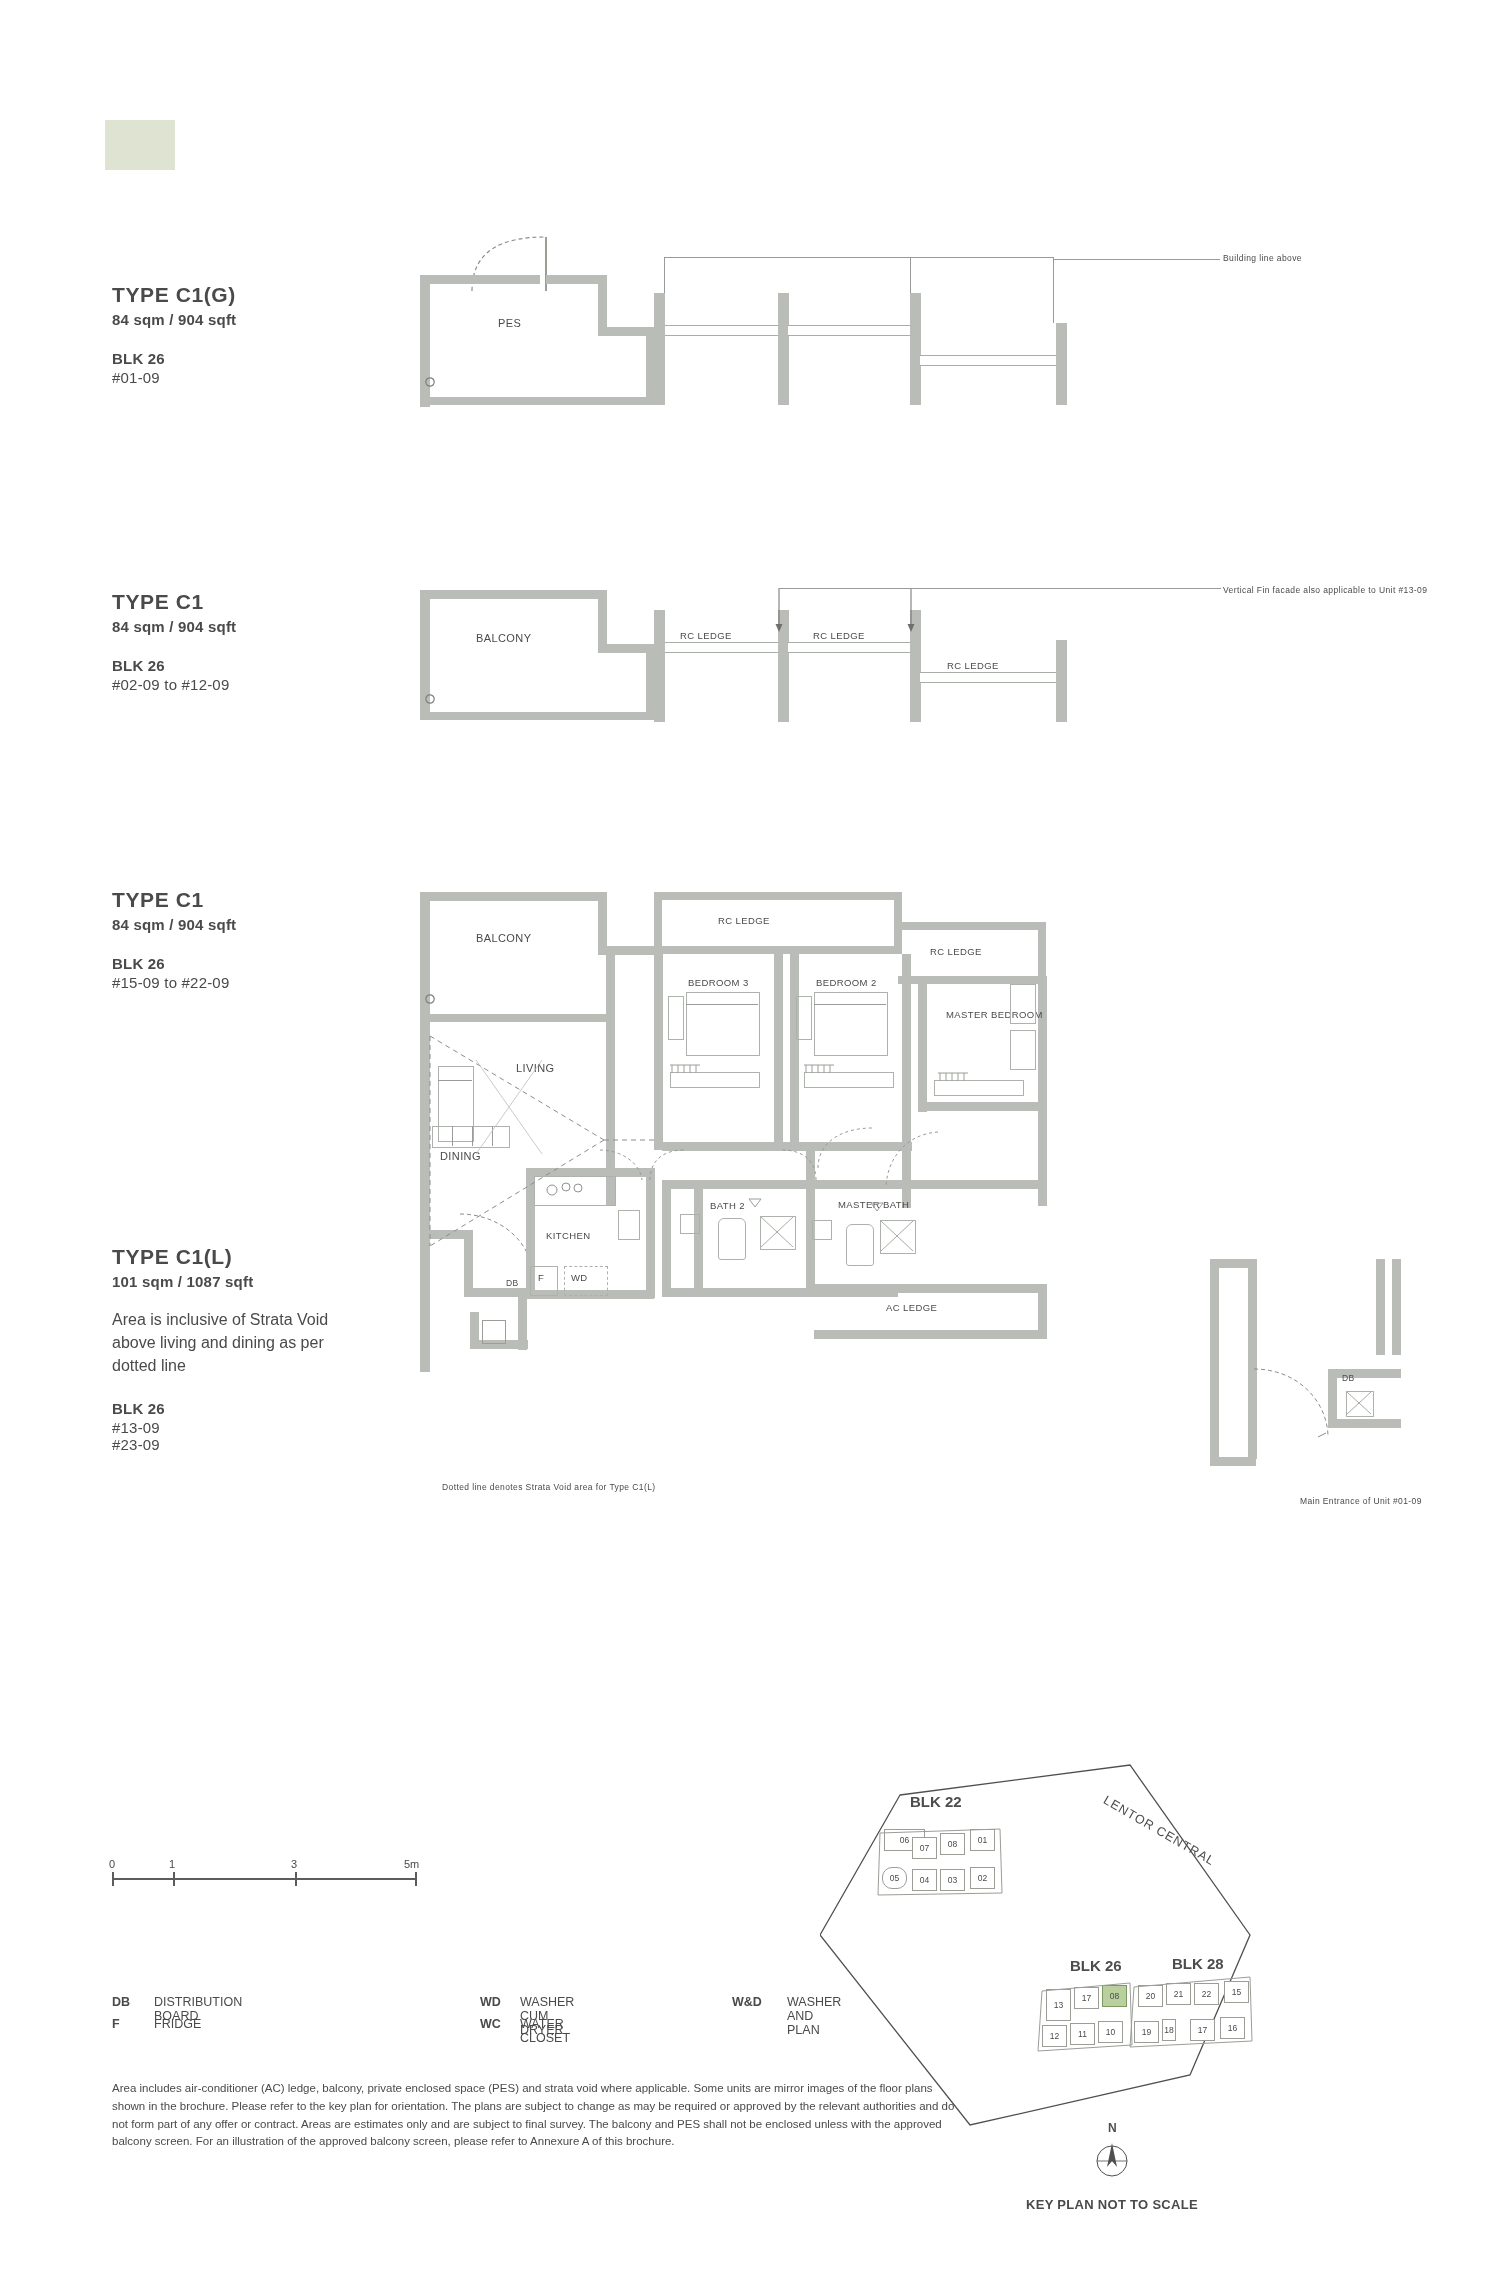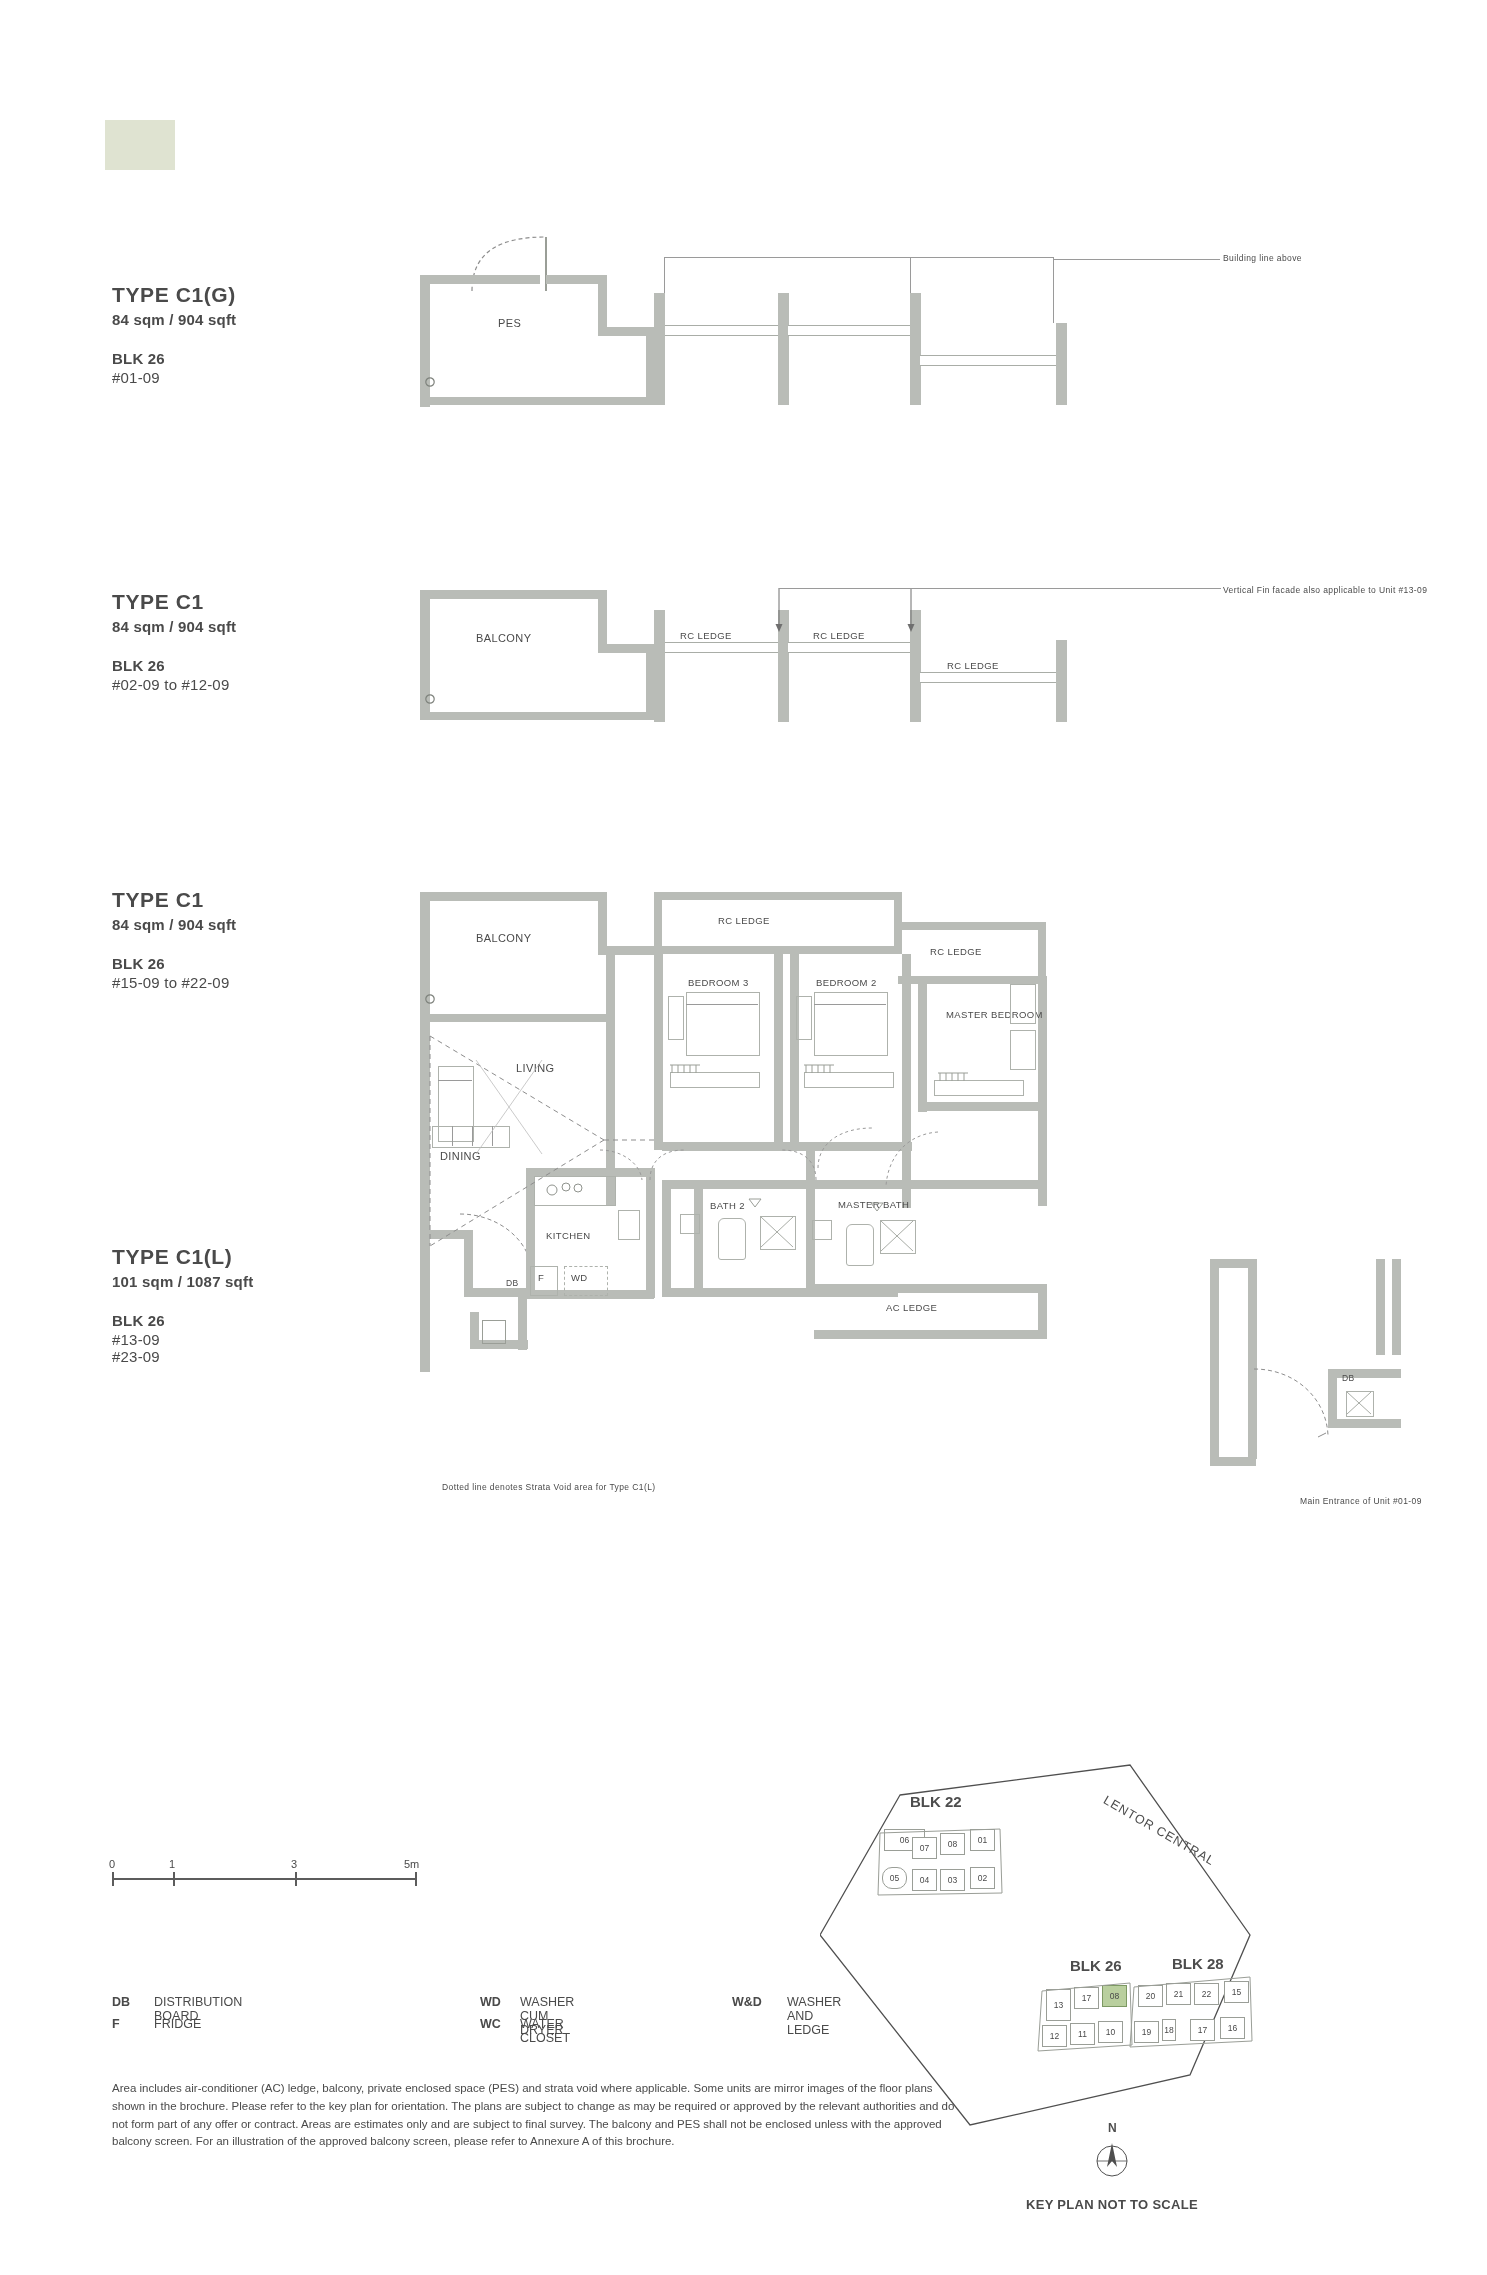--- a/index.html
+++ b/index.html
@@ -188,20 +188,21 @@
   <div class="type-block" id="tb3">
     <div class="type-name">TYPE C1</div>
     <div class="type-area">84 sqm / 904 sqft</div>
     <div class="type-blk">BLK 26</div>
     <div class="type-units">#15-09 to #22-09</div>
   </div>
 
   <div class="type-block" id="tb4">
     <div class="type-name">TYPE C1(L)</div>
     <div class="type-area">101 sqm / 1087 sqft</div>
+    <div class="type-note">Area is inclusive of Strata Void above living and dining as per dotted line</div>
     <div class="type-blk">BLK 26</div>
     <div class="type-units">#13-09</div>
     <div class="type-units" style="margin-top:0">#23-09</div>
   </div>
 
   <div class="fp" id="plan-g" style="left:420px; top:235px; width:760px; height:230px;">
 
     <svg style="position:absolute; left:50px; top:0px;" width="90" height="60">
       <path d="M2 56 C 2 14, 34 2, 76 2" fill="none" stroke="#8d8d8d" stroke-width="1.2" stroke-dasharray="4,3"></path>
       <line x1="76" y1="2" x2="76" y2="56" stroke="#9a9e97" stroke-width="2"></line>
@@ -508,21 +509,21 @@
     <div class="scale-num" style="left:292px;">5m</div>
   </div>
 
   <div class="legend">
     <div class="legend-row">
       <span class="legend-code" style="left:0px;">DB</span>
       <span class="legend-text" style="left:42px;">DISTRIBUTION BOARD</span>
       <span class="legend-code" style="left:368px;">WD</span>
       <span class="legend-text" style="left:408px;">WASHER CUM DRYER</span>
       <span class="legend-code" style="left:620px;">W&amp;D</span>
-      <span class="legend-text" style="left:675px;">WASHER AND LEDGE</span>
+      <span class="legend-text" style="left:675px;">WASHER AND PLAN</span>
     </div>
     <div class="legend-row">
       <span class="legend-code" style="left:0px;">F</span>
       <span class="legend-text" style="left:42px;">FRIDGE</span>
       <span class="legend-code" style="left:368px;">WC</span>
       <span class="legend-text" style="left:408px;">WATER CLOSET</span>
     </div>
   </div>
 
   <div class="disclaimer">Area includes air-conditioner (AC) ledge, balcony, private enclosed space (PES) and strata void where applicable. Some units are mirror images of the floor plans shown in the brochure. Please refer to the key plan for orientation. The plans are subject to change as may be required or approved by the relevant authorities and do not form part of any offer or contract. Areas are estimates only and are subject to final survey. The balcony and PES shall not be enclosed unless with the approved balcony screen. For an illustration of the approved balcony screen, please refer to Annexure A of this brochure.</div>

